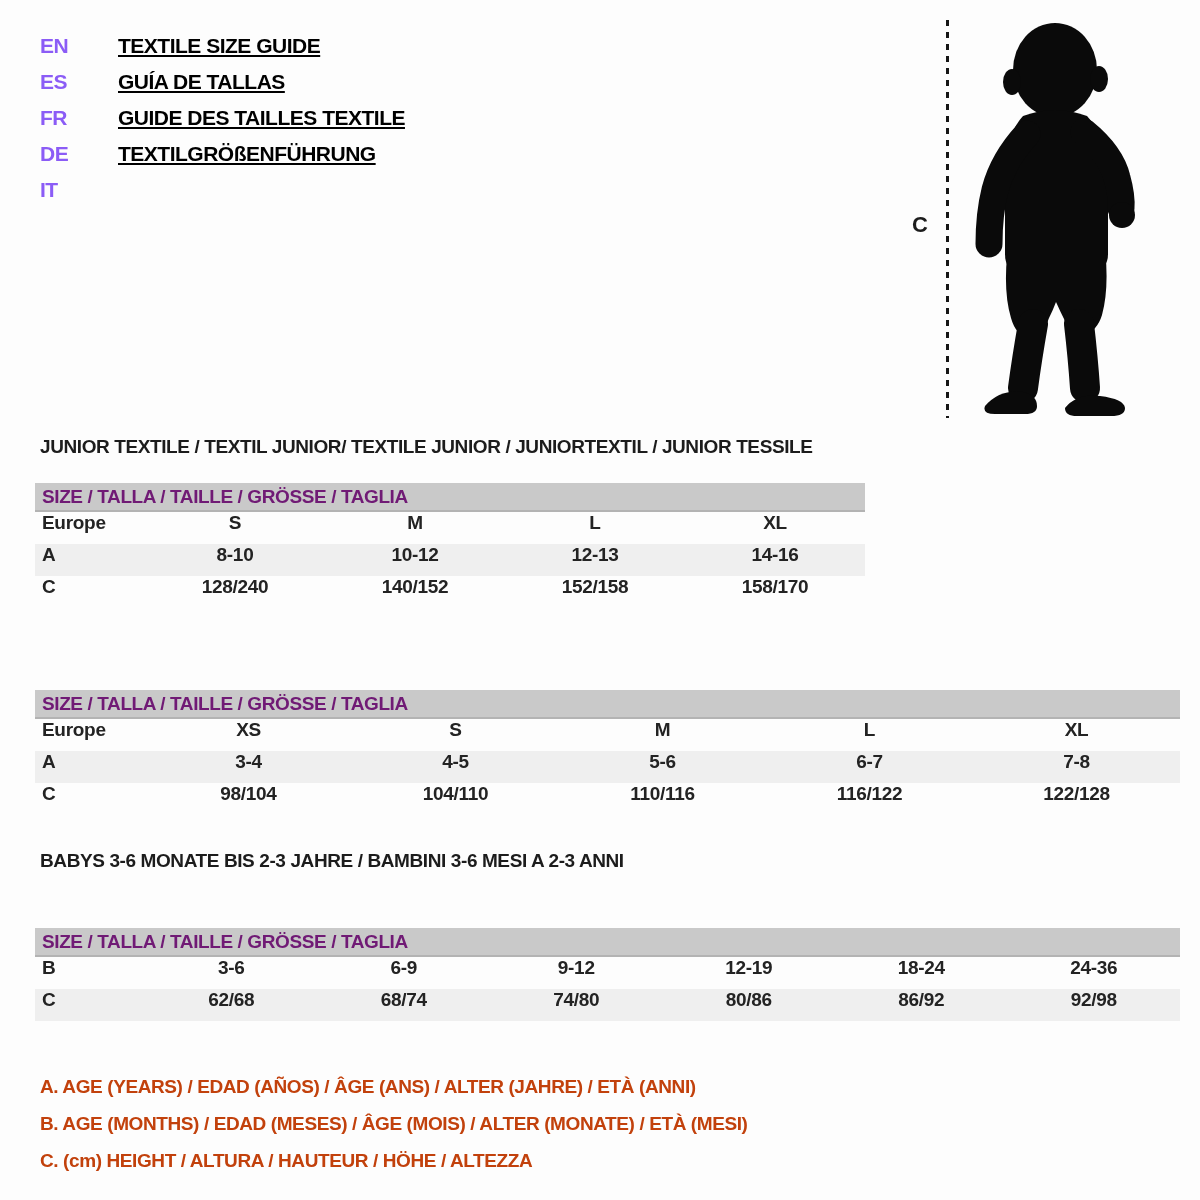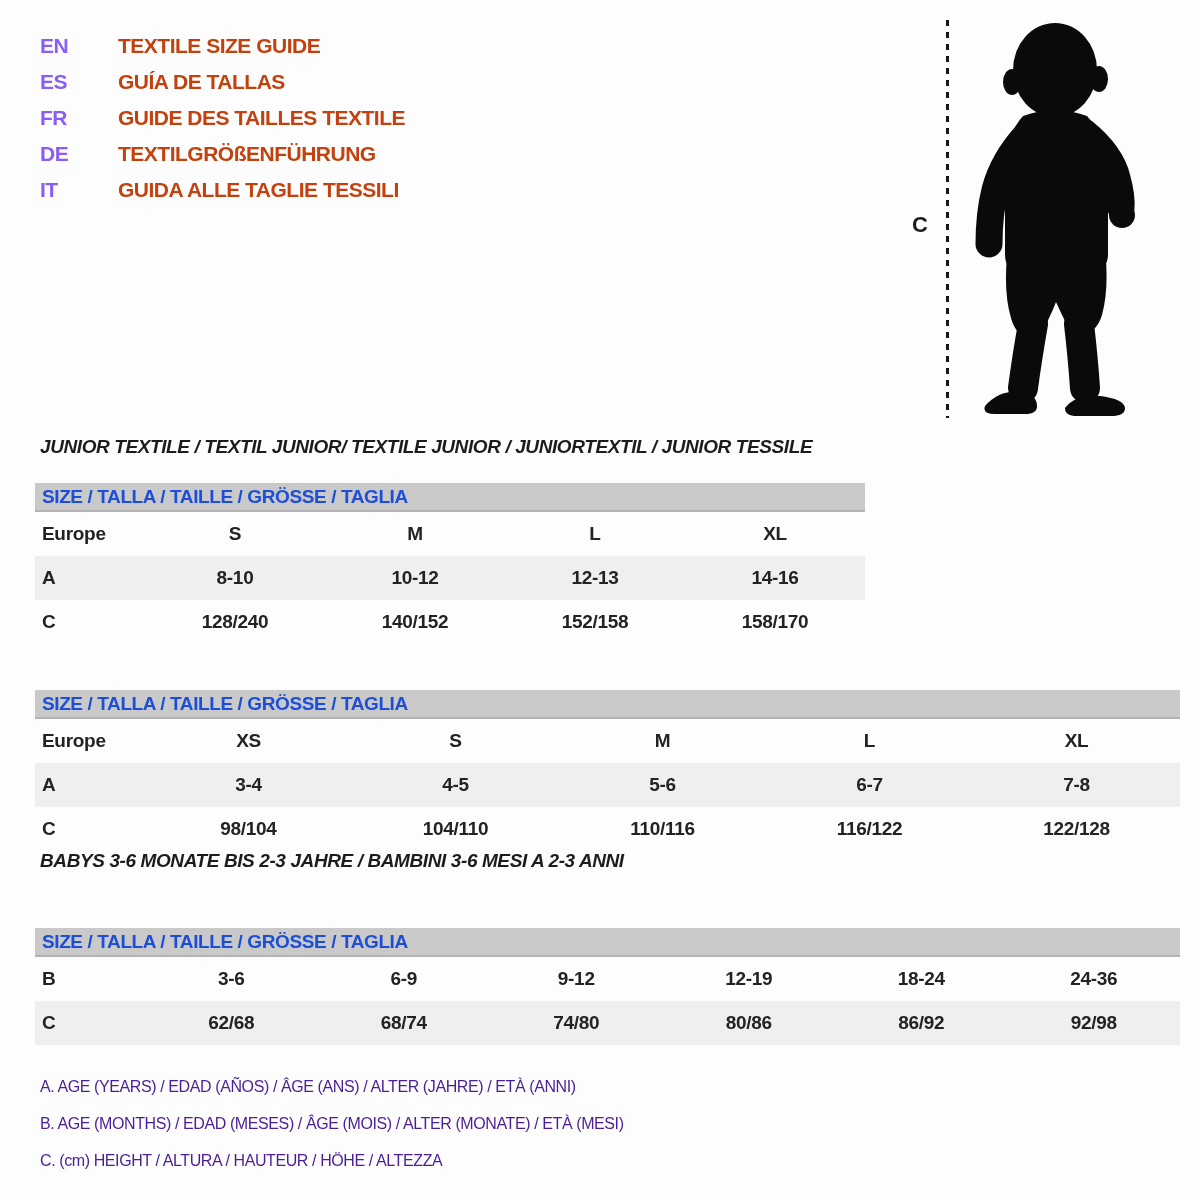--- a/index.html
+++ b/index.html
@@ -8,48 +8,48 @@
     width:1200px;height:1200px;
     background:#fdfdfd;
     font-family:"Liberation Sans", sans-serif;
     color:#222;
     overflow:hidden;
   }
   
   .lang-list{position:absolute;left:40px;top:28px;}
   .lang-row{display:flex;height:36px;align-items:center;}
   .lang-code{width:78px;font-size:21px;font-weight:bold;letter-spacing:-0.5px;color:#8b5cf6;}
-  .lang-text{font-size:21px;font-weight:bold;letter-spacing:-0.5px;color:#c2410c;white-space:nowrap;}
+  .lang-text{font-size:21px;font-weight:bold;letter-spacing:-0.5px;color:#000000;white-space:nowrap;text-decoration:underline;}
   
   .measure-line{
     position:absolute;left:946px;top:20px;width:3px;height:398px;
     background:repeating-linear-gradient(to bottom,#161616 0 6px,transparent 6px 12px);
   }
   .measure-label{position:absolute;left:912px;top:212px;font-size:22px;font-weight:bold;color:#1c1c1c;}
   .toddler-svg{position:absolute;left:965px;top:18px;width:172px;height:398px;}
   
   .section-title{
     position:absolute;left:40px;
-    font-size:19px;font-weight:bold;letter-spacing:-0.4px;color:#1c1c1c;white-space:nowrap;font-style:italic;
+    font-size:19px;font-weight:bold;letter-spacing:-0.4px;color:#1c1c1c;white-space:nowrap;
   }
   .babies-title{line-height:38px;}
   
   .size-table{position:absolute;left:35px;}
   .size-bar{
     height:29px;background:#c9c9c9;border-bottom:2px solid #b3b3b3;
     display:flex;align-items:center;padding-left:7px;box-sizing:border-box;
-    font-size:19px;font-weight:bold;letter-spacing:-0.4px;color:#1d4ed8;
+    font-size:19px;font-weight:bold;letter-spacing:-0.4px;color:#701a75;
   }
-  .trow{display:flex;height:44px;align-items:center;font-size:19px;font-weight:bold;letter-spacing:-0.3px;color:#232323;}
+  .trow{display:flex;height:32px;font-size:19px;font-weight:bold;letter-spacing:-0.3px;color:#232323;}
   .trow.striped{background:#efefef;}
   .tlabel{width:110px;padding-left:7px;box-sizing:border-box;text-align:left;}
   .tcell{flex:1;text-align:center;}
   
   .legend{position:absolute;left:40px;top:1068px;}
-  .legend-line{font-size:16px;font-weight:normal;letter-spacing:-0.4px;color:#4c1d95;line-height:37px;white-space:nowrap;}
+  .legend-line{font-size:19px;font-weight:bold;letter-spacing:-0.4px;color:#c2410c;line-height:37px;white-space:nowrap;}
 </style>
 </head>
 <body>
 
 <div class="canvas">
 
   <div class="lang-list">
     <div class="lang-row">
       <span class="lang-code">EN</span>
       <span class="lang-text">TEXTILE SIZE GUIDE</span>
@@ -61,21 +61,20 @@
     <div class="lang-row">
       <span class="lang-code">FR</span>
       <span class="lang-text">GUIDE DES TAILLES TEXTILE</span>
     </div>
     <div class="lang-row">
       <span class="lang-code">DE</span>
       <span class="lang-text">TEXTILGRÖßENFÜHRUNG</span>
     </div>
     <div class="lang-row">
       <span class="lang-code">IT</span>
-      <span class="lang-text">GUIDA ALLE TAGLIE TESSILI</span>
     </div>
   </div>
 
   <div class="measure-line"></div>
   <div class="measure-label">C</div>
   <svg class="toddler-svg" viewBox="0 0 172 398" aria-hidden="true">
     <g fill="#0a0a0a" stroke="none">
 
       <ellipse cx="90" cy="52" rx="42" ry="47"></ellipse>
       <ellipse cx="47" cy="64" rx="9" ry="13"></ellipse>

